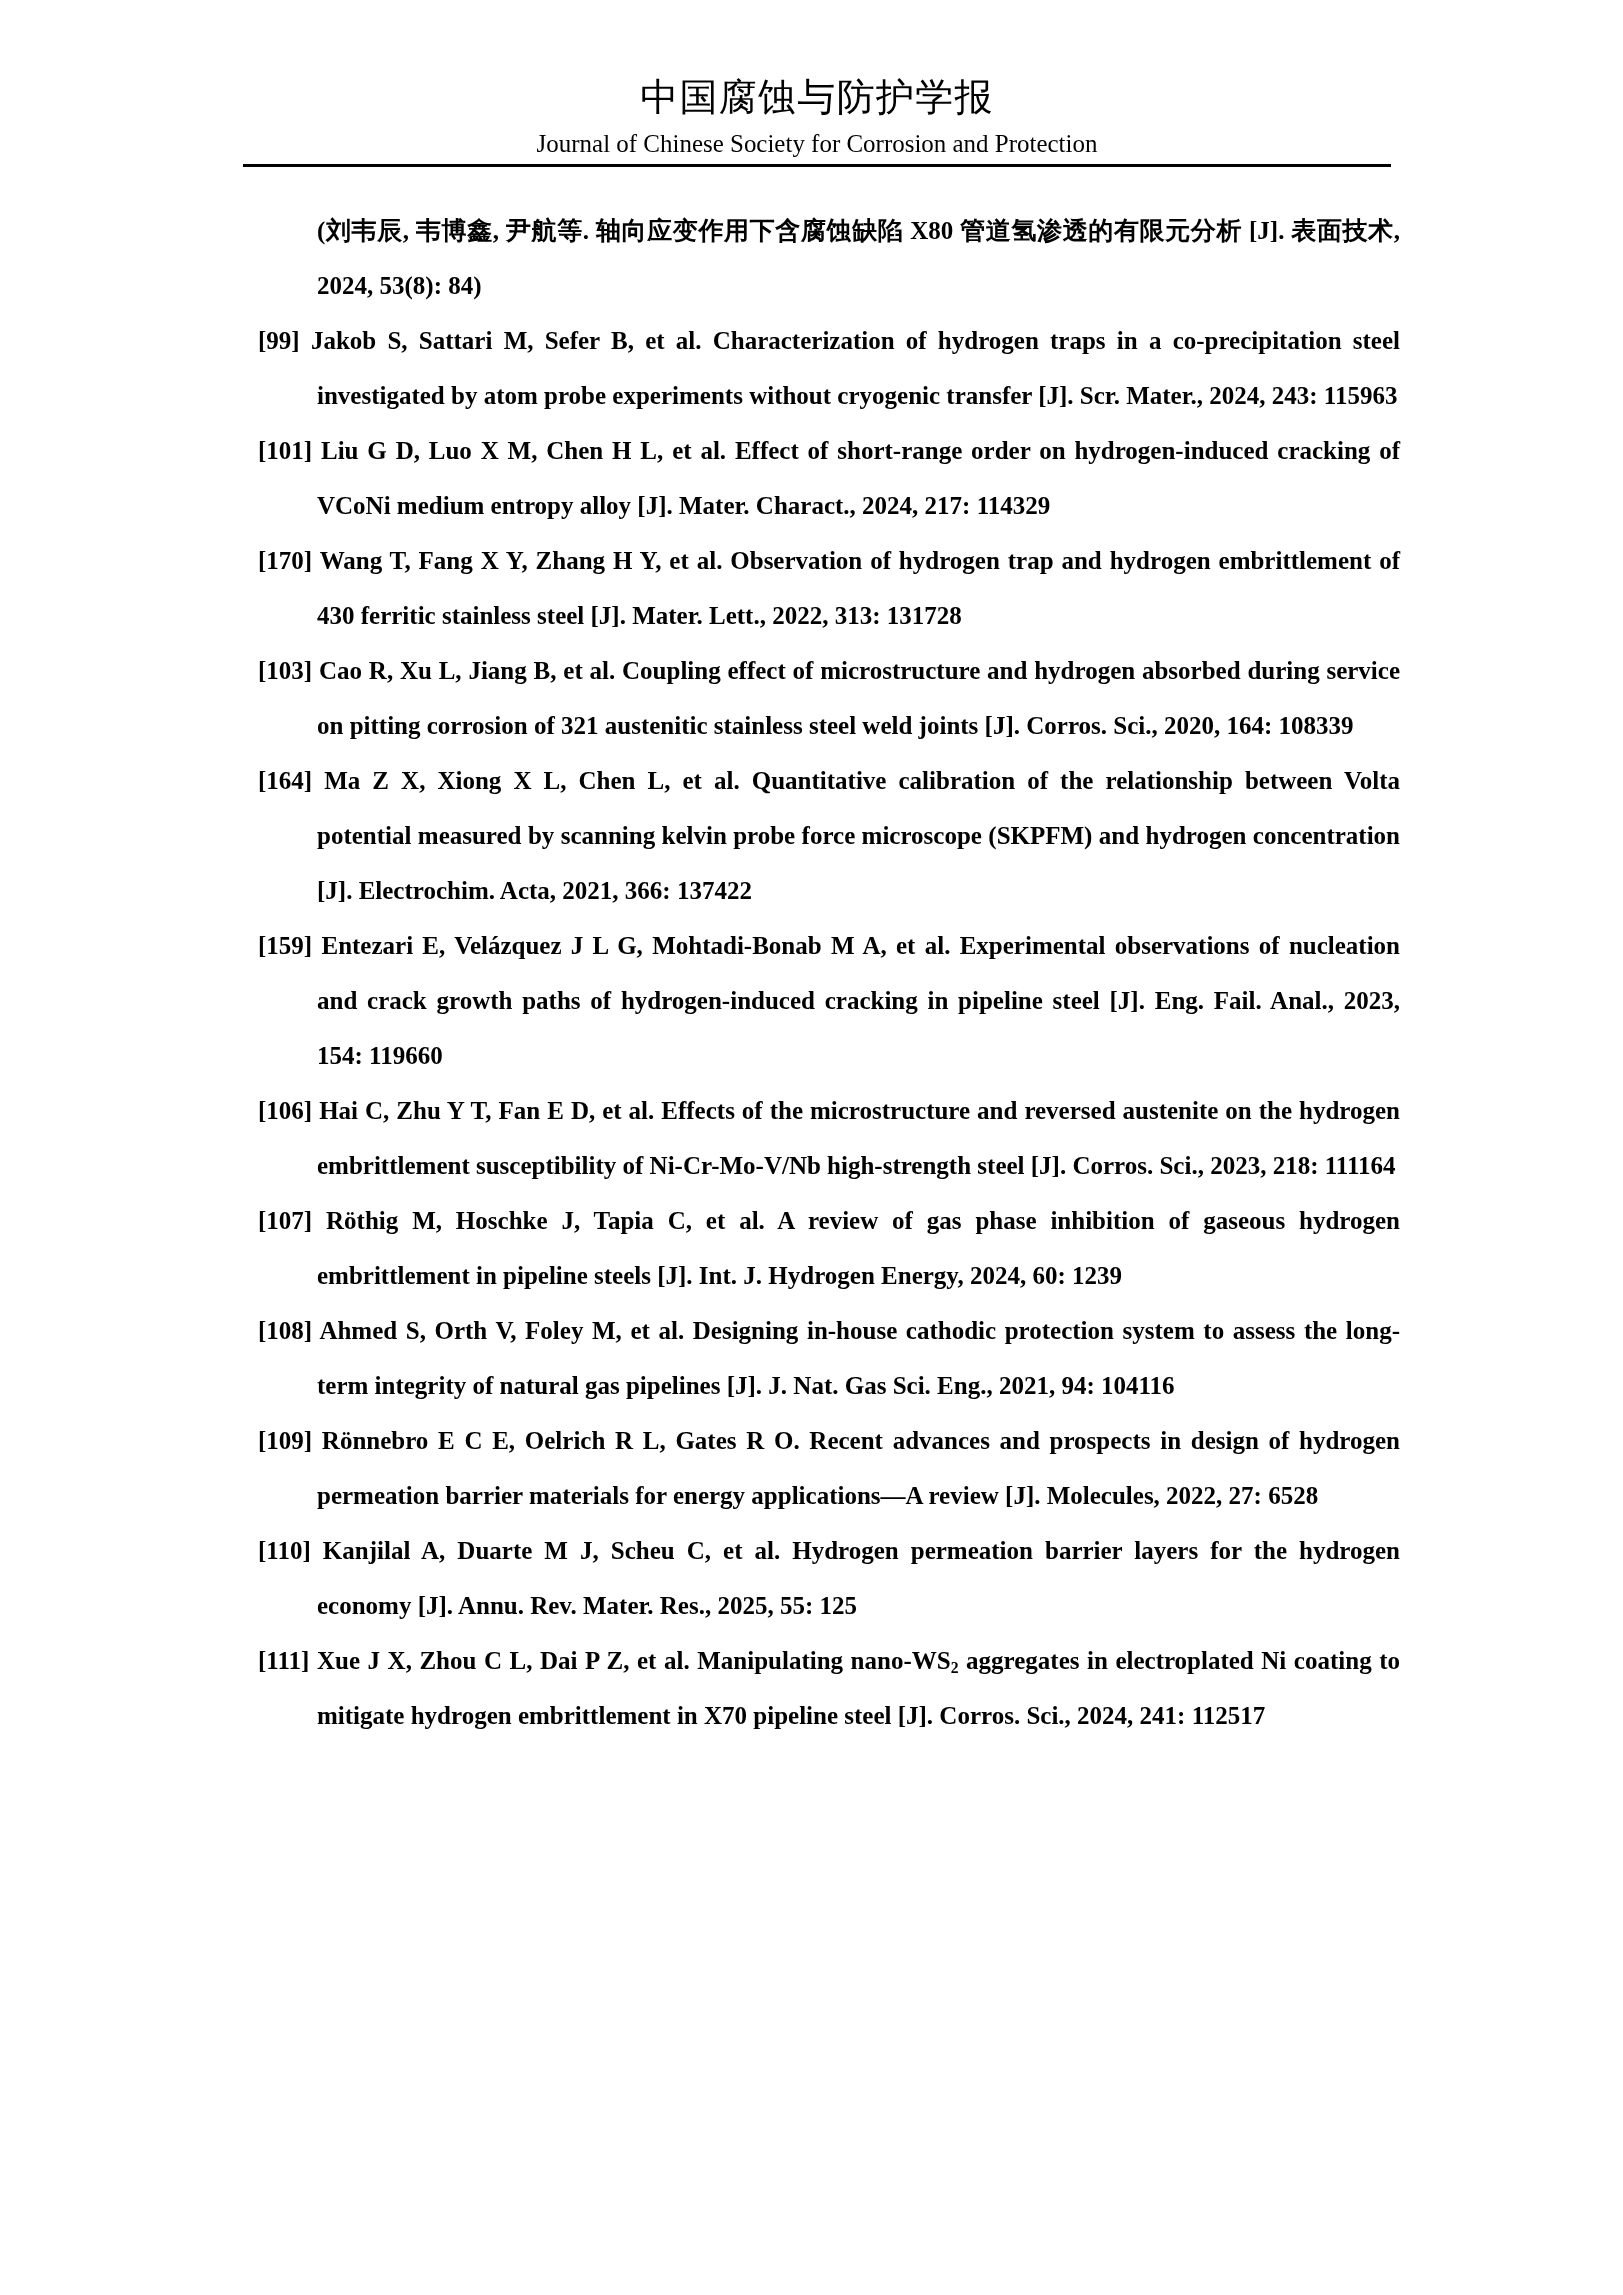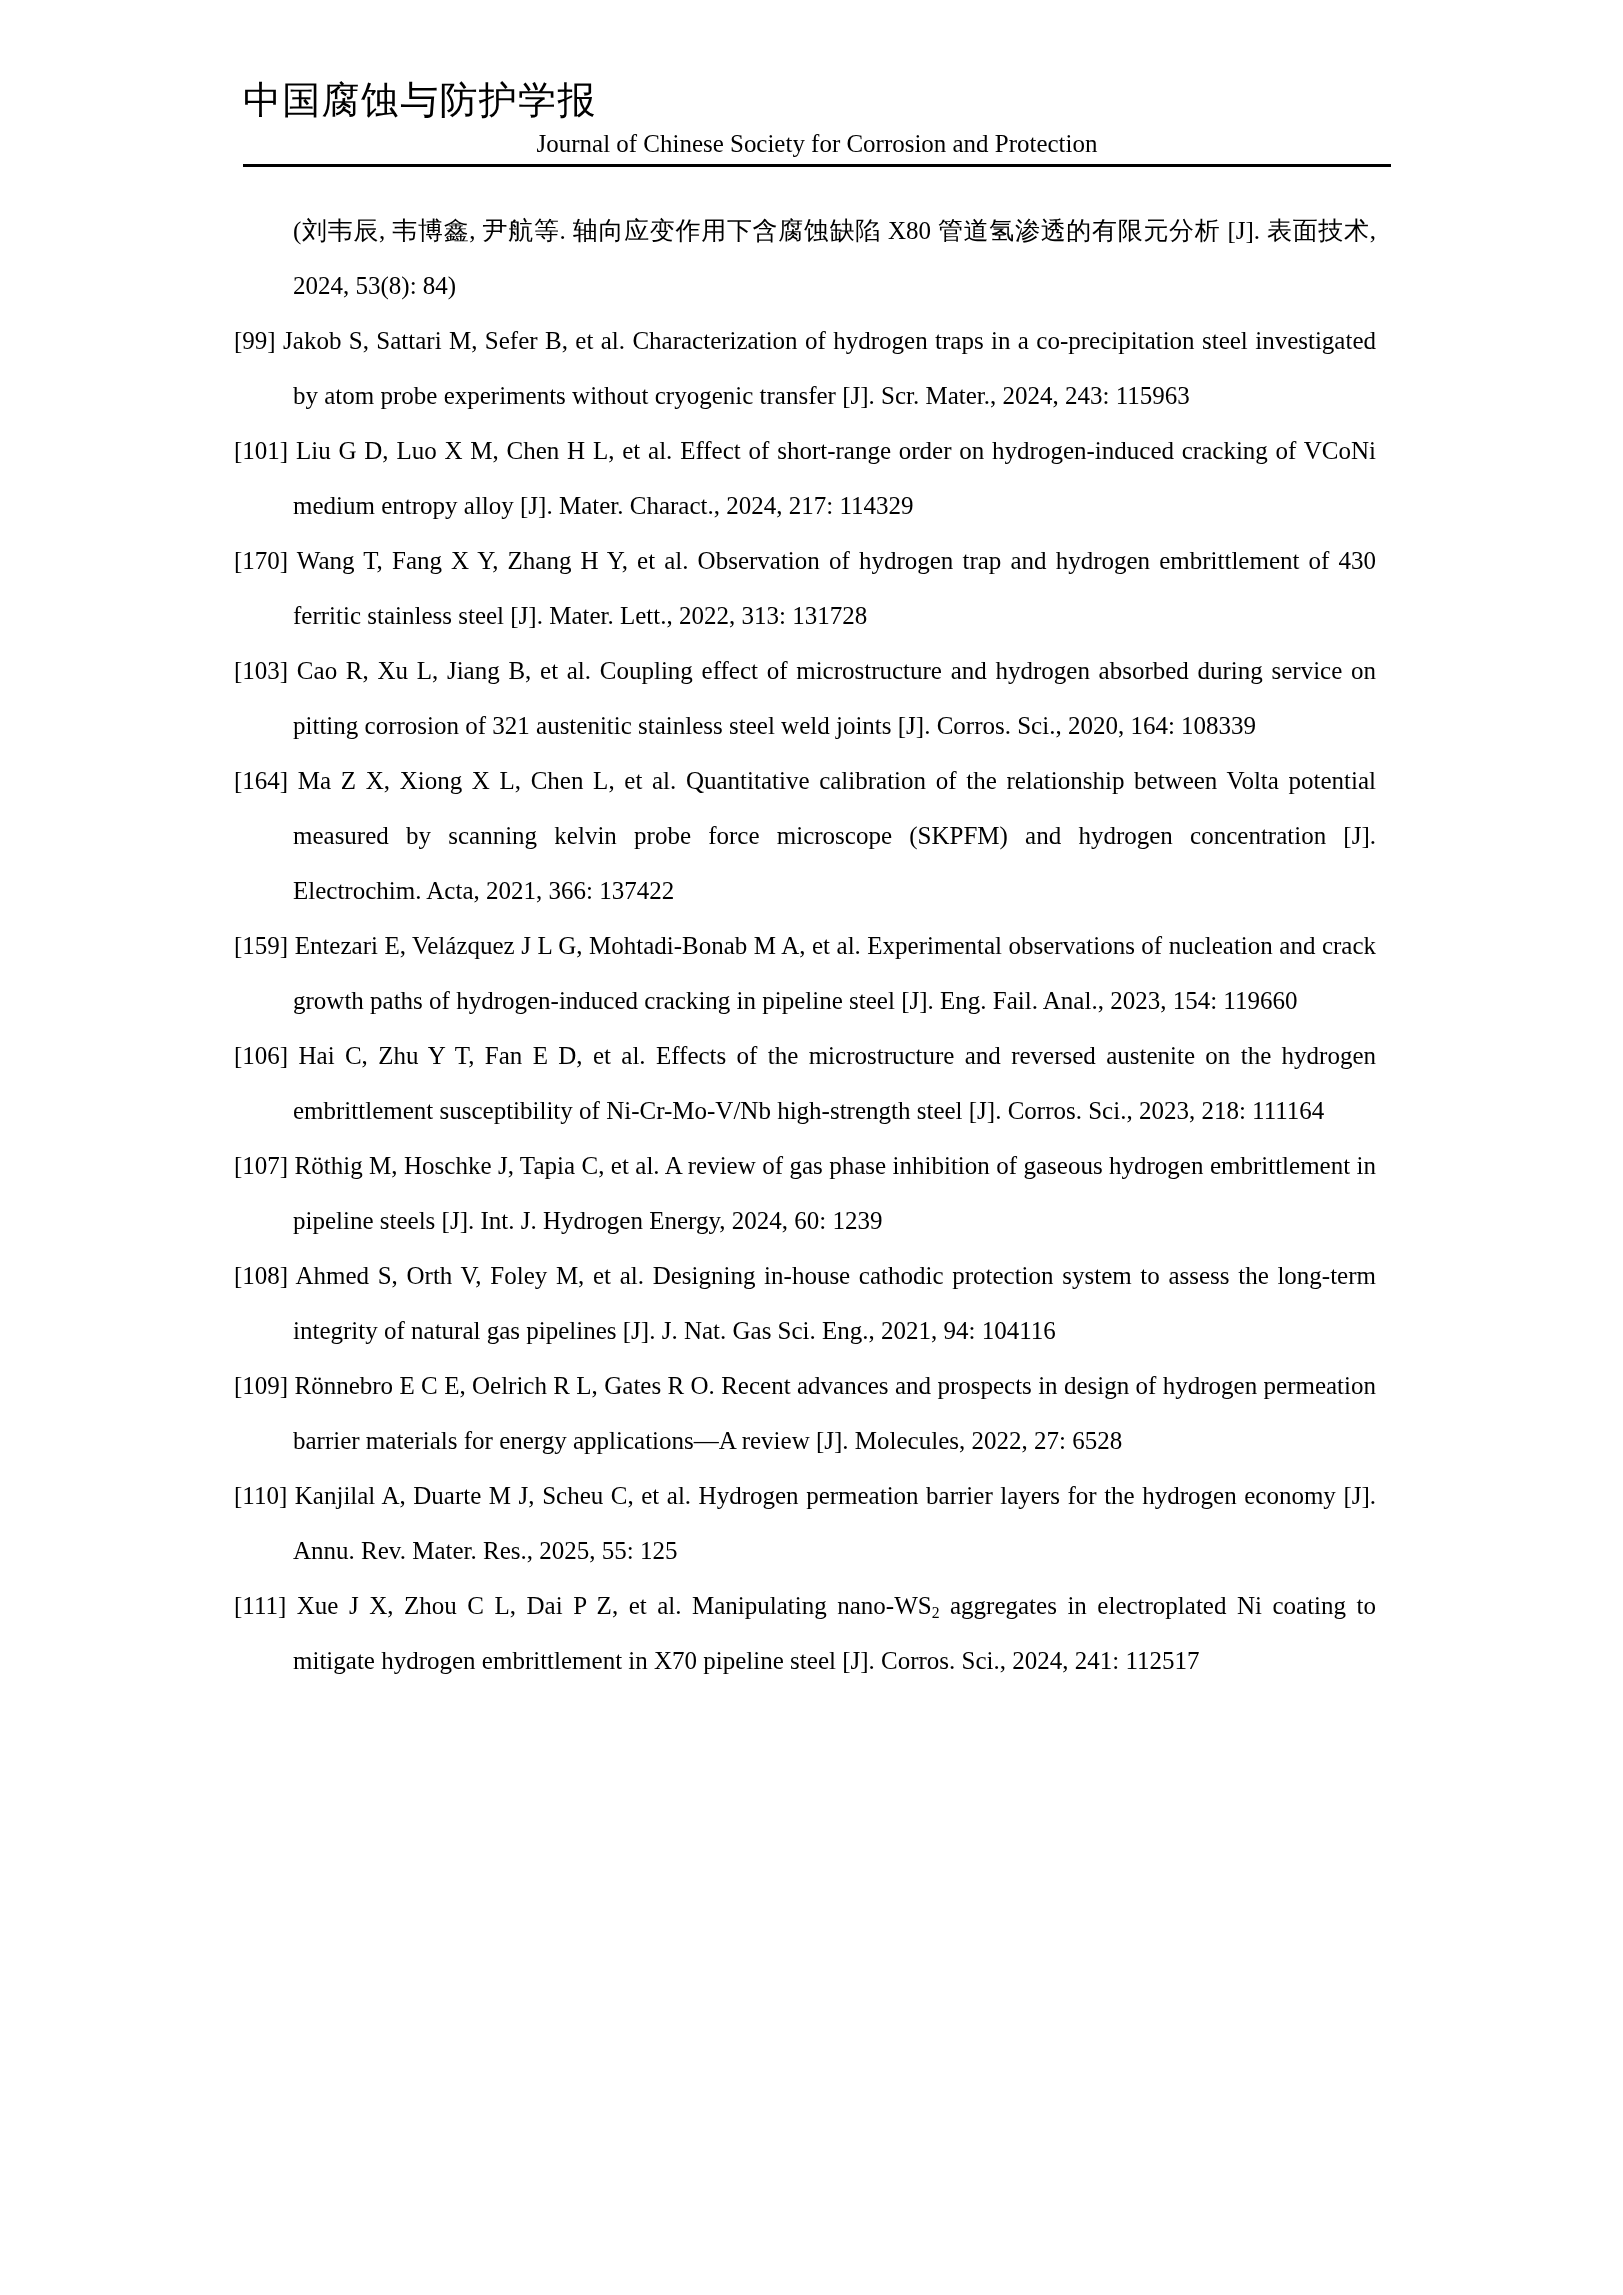--- a/index.html
+++ b/index.html
@@ -15,49 +15,51 @@
       color: #000000;
       font-family: "Liberation Serif", "DejaVu Serif", serif;
     }
     .header {
       position: absolute;
       left: 243px;
       top: 77px;
       width: 1148px;
     }
     .header-cn {
+      text-align: center;
       font-size: 38px;
       line-height: 46px;
       letter-spacing: 1.3px;
-      font-family: Liberation Sans, sans-serif;
+      font-family: Liberation Mono, monospace;
       font-weight: normal;
       margin: 0;
     }
     .header-en {
       text-align: center;
       font-size: 26px;
       line-height: 34px;
       margin-top: 3.9px;
       transform: scaleX(0.96);
     }
     .header-rule {
       position: absolute;
       left: 0;
       top: 87px;
       width: 1148px;
       height: 3.3px;
       background: #000000;
     }
     .refs {
       position: absolute;
-      left: 234px;
+      left: 258px;
       top: 203px;
       width: 1142px;
       font-size: 25px;
       line-height: 55px;
+      font-weight: bold;
     }
     .ref {
       text-align: justify;
       padding-left: 59px;
       text-indent: -59px;
       margin: 0;
     }
     .ref.continuation {
       padding-left: 59px;
       text-indent: 0;

